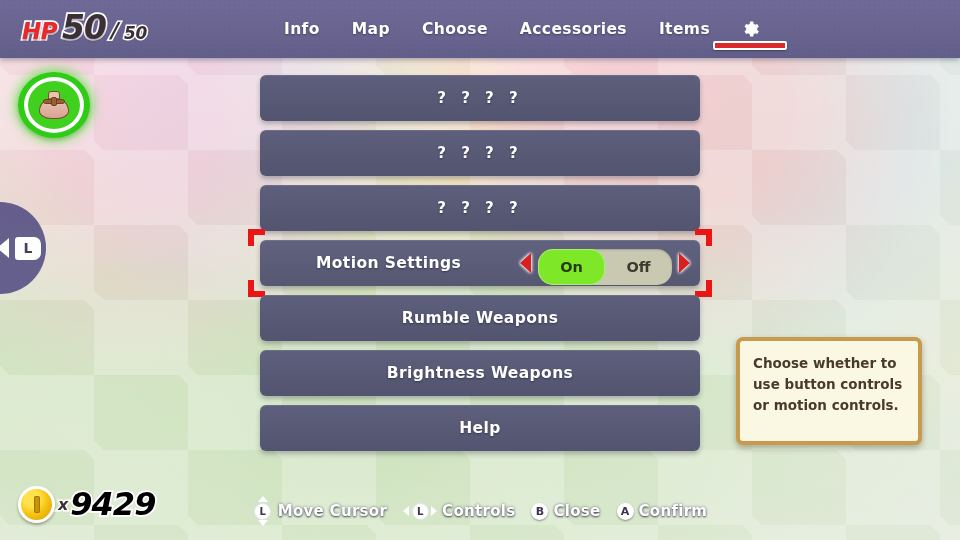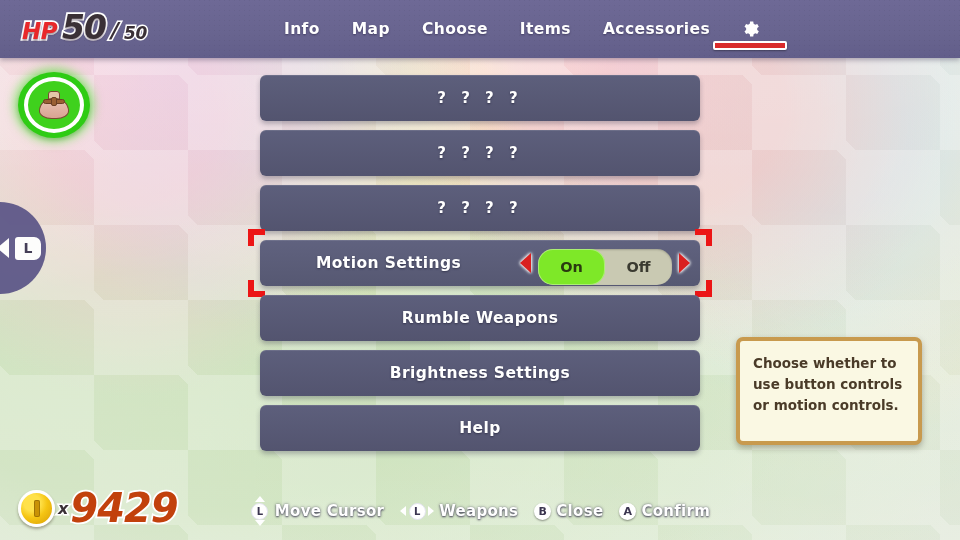--- a/index.html
+++ b/index.html
@@ -257,21 +257,21 @@
   .coin::after {
     content:""; width:6px; height:17px; border-radius:2px;
     background:#c99205; box-shadow:inset 0 0 0 1px rgba(120,85,5,0.5);
   }
   .coin-x {
     font-size:16px; font-weight:900; font-style:italic; color:#3a3036;
     -webkit-text-stroke:3px #fff; paint-order:stroke fill;
     margin-left:1px;
   }
   .coin-n {
-    font-size:40px; font-weight:900; font-style:italic; color:#c2410c;
+    font-size:32px; font-weight:900; font-style:italic; color:#000000;
     -webkit-text-stroke:3.5px #fff; paint-order:stroke fill;
     letter-spacing:-1px;
   }
 
   
   .hints {
     position:absolute; left:0; bottom:14px; width:960px;
     display:flex; align-items:center; justify-content:center; gap:16px;
     z-index:4;
   }
@@ -321,24 +321,24 @@
     <div class="nav-item">
       <span class="nav-label">Info</span>
     </div>
     <div class="nav-item">
       <span class="nav-label">Map</span>
     </div>
     <div class="nav-item">
       <span class="nav-label">Choose</span>
     </div>
     <div class="nav-item">
+      <span class="nav-label">Accessories</span>
+    </div>
+    <div class="nav-item">
       <span class="nav-label">Items</span>
-    </div>
-    <div class="nav-item">
-      <span class="nav-label">Accessories</span>
     </div>
     <div class="nav-item gear">
       <span class="gear-glyph">
         <svg width="20" height="20" viewBox="0 0 24 24" fill="#ffffff">
           <path d="M12 8.3a3.7 3.7 0 1 0 0 7.4 3.7 3.7 0 0 0 0-7.4zm0 5.6a1.9 1.9 0 1 1 0-3.8 1.9 1.9 0 0 1 0 3.8z"></path>
           <path d="M20.6 13.2c.05-.4.08-.8.08-1.2s-.03-.8-.08-1.2l2-1.5-1.9-3.3-2.4.9c-.6-.5-1.3-.9-2-1.2L15.9 3h-3.8l-.4 2.7c-.7.3-1.4.7-2 1.2l-2.4-.9L5.4 9.3l2 1.5c-.05.4-.08.8-.08 1.2s.03.8.08 1.2l-2 1.5 1.9 3.3 2.4-.9c.6.5 1.3.9 2 1.2l.4 2.7h3.8l.4-2.7c.7-.3 1.4-.7 2-1.2l2.4.9 1.9-3.3-2-1.5z"></path>
         </svg>
       </span>
       <div class="tab-underline"></div>
     </div>
@@ -400,21 +400,21 @@
           <div class="seg-opt">Off</div>
         </div>
         <span class="arrow-r"></span>
       </div>
     </div>
 
     <div class="row">
       <span class="row-label">Rumble Weapons</span>
     </div>
     <div class="row">
-      <span class="row-label">Brightness Settings</span>
+      <span class="row-label">Brightness Weapons</span>
     </div>
     <div class="row">
       <span class="row-label">Help</span>
     </div>
   </div>
 
   <div class="tooltip">
     <p>Choose whether to use button controls or motion controls.</p>
   </div>
 
@@ -434,21 +434,21 @@
       </span>
       <span class="hint-text">Move Cursor</span>
     </div>
 
     <div class="hint">
       <span class="stick-h">
         <span class="tri lf"></span>
         <span class="stick-core">L</span>
         <span class="tri rt"></span>
       </span>
-      <span class="hint-text">Weapons</span>
+      <span class="hint-text">Controls</span>
     </div>
 
     <div class="hint">
       <span class="btn-circ">B</span>
       <span class="hint-text">Close</span>
     </div>
 
     <div class="hint">
       <span class="btn-circ">A</span>
       <span class="hint-text">Confirm</span>

